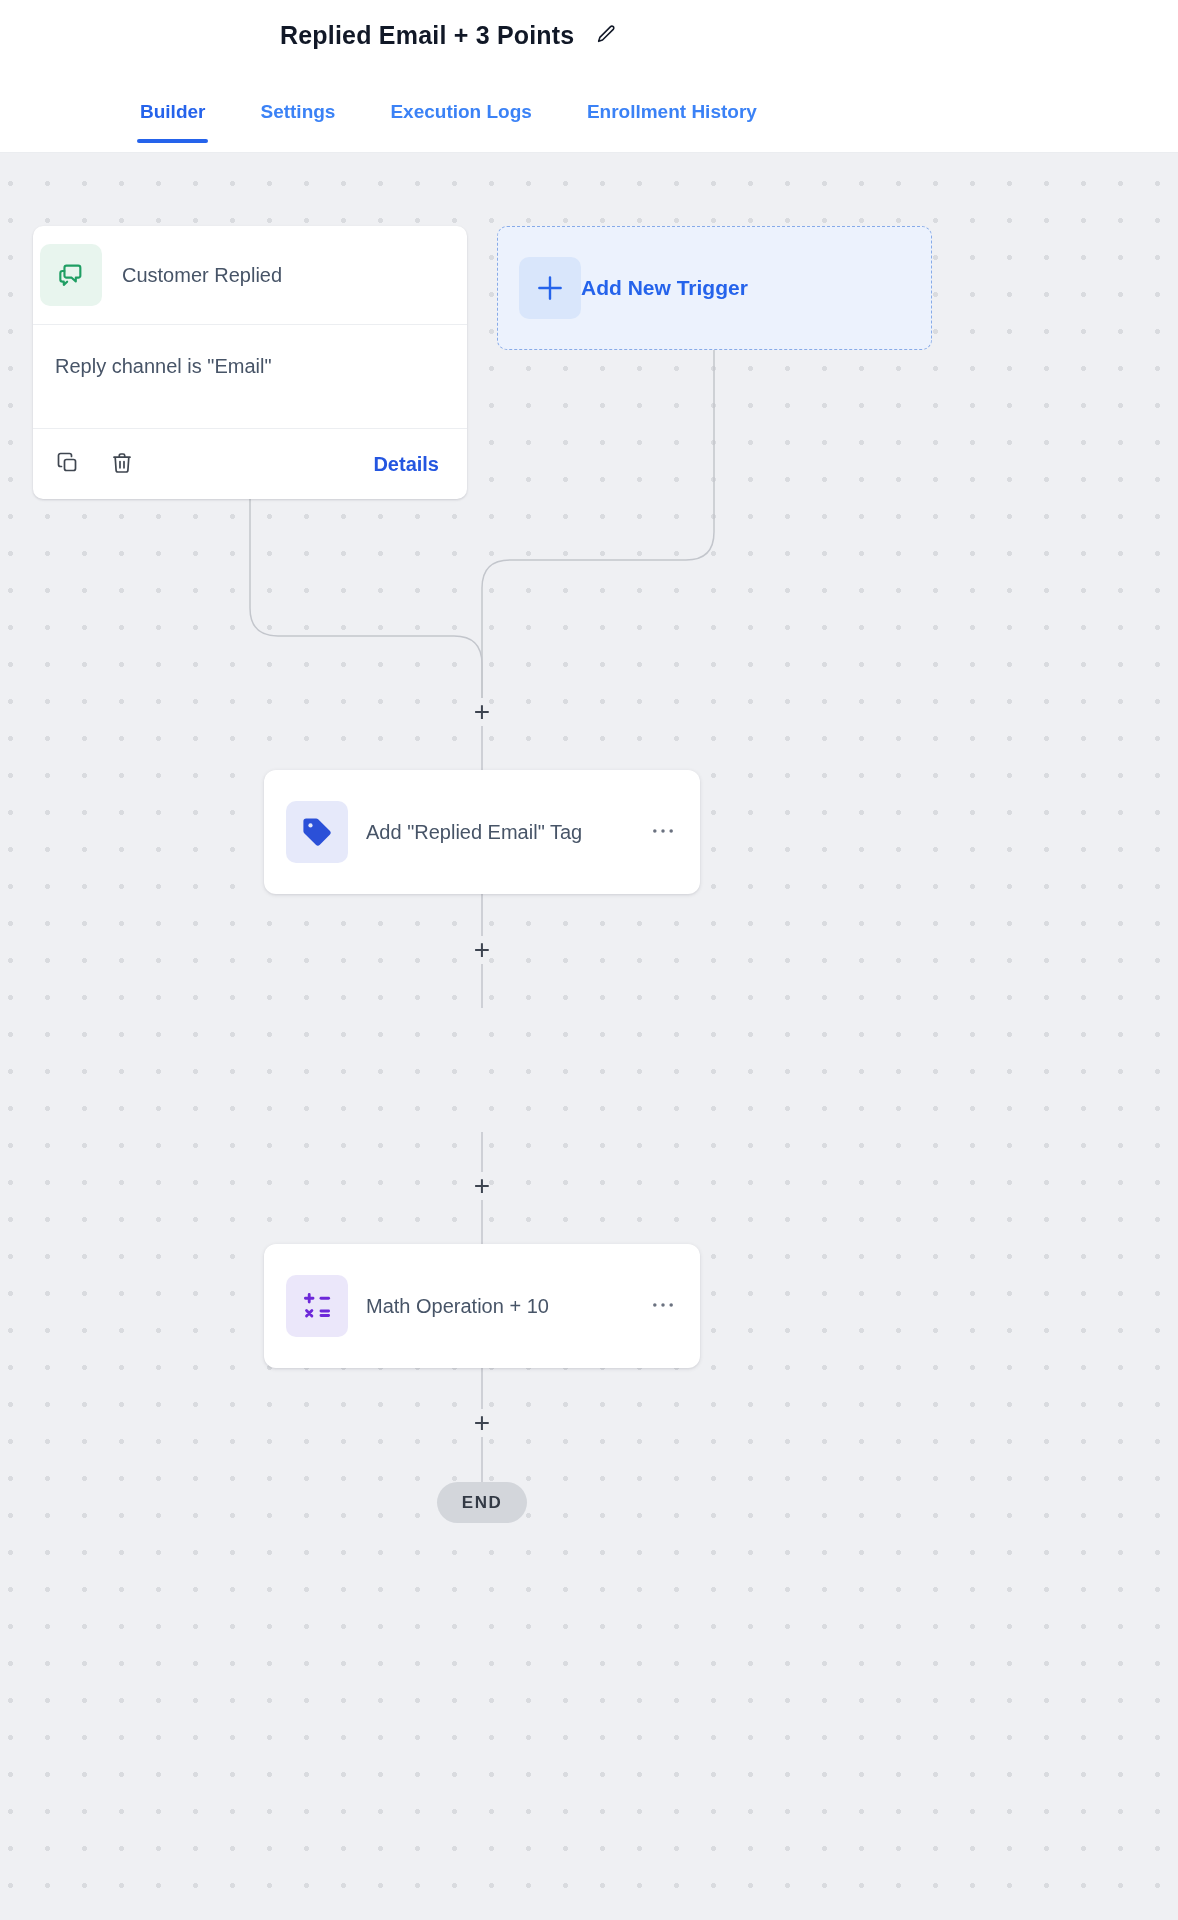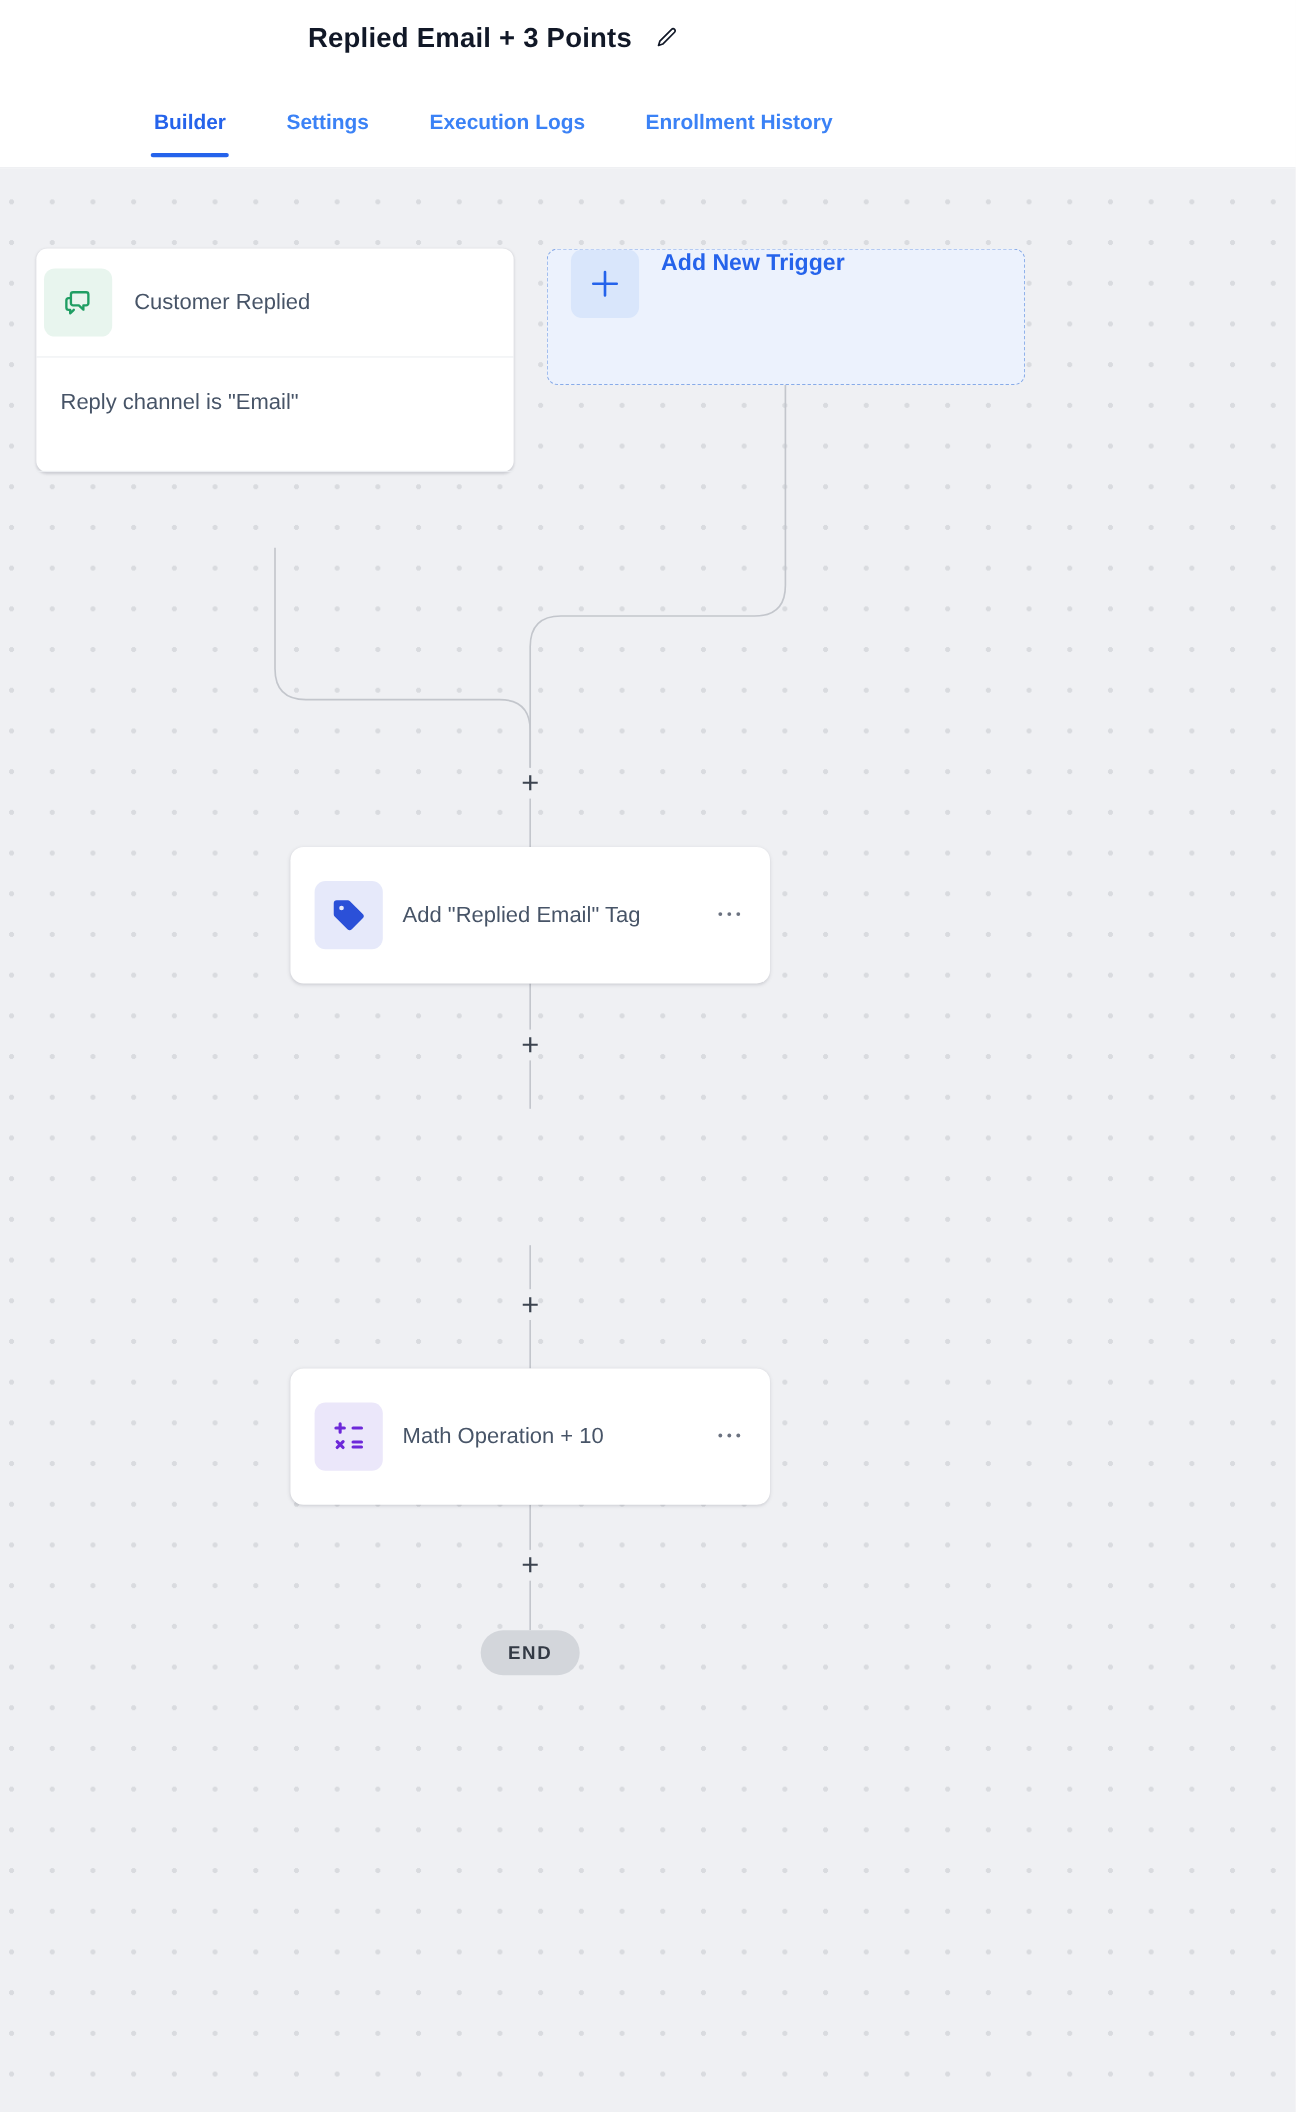--- a/index.html
+++ b/index.html
@@ -73,21 +73,21 @@
   .trigger-cond { padding:30px 22px 50px; font-size:20px; color:#475467; }
   .trigger-foot { height:70px; display:flex; align-items:center; gap:28px; padding:0 22px; }
   .foot-icon { background:none; border:none; padding:0; cursor:pointer; width:26px; height:26px; display:flex; align-items:center; justify-content:center; }
   .foot-icon svg { width:24px; height:24px; }
   .details-link { margin-left:auto; color:#2456e0; font-weight:700; font-size:20px; cursor:pointer; background:none; border:none; }
 
   
   .add-trigger {
     position:absolute; left:497px; top:73px; width:435px; height:124px;
     background:#ecf2fd; border:1.5px dashed #88abe8; border-radius:10px;
-    display:flex; gap:20px; padding:0 21px; cursor:pointer;
+    display:flex; align-items:center; padding:0 21px; cursor:pointer;
   }
   .plus-box {
     width:62px; height:62px; border-radius:10px; background:#d9e6fb;
     display:flex; align-items:center; justify-content:center; flex-shrink:0;
   }
   .plus-box svg { width:32px; height:32px; }
   .add-trigger-label { color:#2563eb; font-weight:700; font-size:21px; }
 
   
   .step-plus {
@@ -160,20 +160,39 @@
         <svg width="32" height="32" viewBox="0 0 24 24" fill="none" stroke="currentColor" stroke-width="1.6" stroke-linecap="round" stroke-linejoin="round">
           <path d="M8.6 5h8.9A1.5 1.5 0 0 1 19 6.5v6a1.5 1.5 0 0 1-1.5 1.5h-1.9v2.9L12.5 14H8.6a1.5 1.5 0 0 1-1.5-1.5v-6A1.5 1.5 0 0 1 8.6 5z"></path>
           <path d="M7 9H5.6A1.6 1.6 0 0 0 4 10.6v4.8A1.6 1.6 0 0 0 5.6 17h1v2.4L9.1 17"></path>
         </svg>
       </div>
       <div class="trigger-title">Customer Replied</div>
     </div>
     <div class="divider"></div>
     <div class="trigger-cond">Reply channel is "Email"</div>
     <div class="divider"></div>
+    <div class="trigger-foot">
+      <button class="foot-icon">
+        <span>
+          <svg viewBox="0 0 24 24" fill="none" stroke="#3f4650" stroke-width="1.7" stroke-linecap="round" stroke-linejoin="round">
+            <rect x="8.5" y="8.5" width="11" height="11" rx="2"></rect>
+            <path d="M5.5 15.5h-1a2 2 0 0 1-2-2v-9a2 2 0 0 1 2-2h9a2 2 0 0 1 2 2v1"></path>
+          </svg>
+        </span>
+      </button>
+      <button class="foot-icon">
+        <span>
+          <svg viewBox="0 0 24 24" fill="none" stroke="#3f4650" stroke-width="1.7" stroke-linecap="round" stroke-linejoin="round">
+            <path d="M4 6.2h16M9.3 6.2V4.6A1.6 1.6 0 0 1 10.9 3h2.2a1.6 1.6 0 0 1 1.6 1.6v1.6M18.8 6.2l-.9 13a1.9 1.9 0 0 1-1.9 1.8H8a1.9 1.9 0 0 1-1.9-1.8l-.9-13"></path>
+            <path d="M10 10.6v6.2M14 10.6v6.2"></path>
+          </svg>
+        </span>
+      </button>
+      <button class="details-link">Details</button>
+    </div>
   </div>
 
   <div class="add-trigger">
     <div class="plus-box">
       <svg viewBox="0 0 24 24" fill="none" stroke="#2563eb" stroke-width="1.8" stroke-linecap="round">
         <path d="M12 4v16M4 12h16"></path>
       </svg>
     </div>
     <div class="add-trigger-label">Add New Trigger</div>
   </div>

